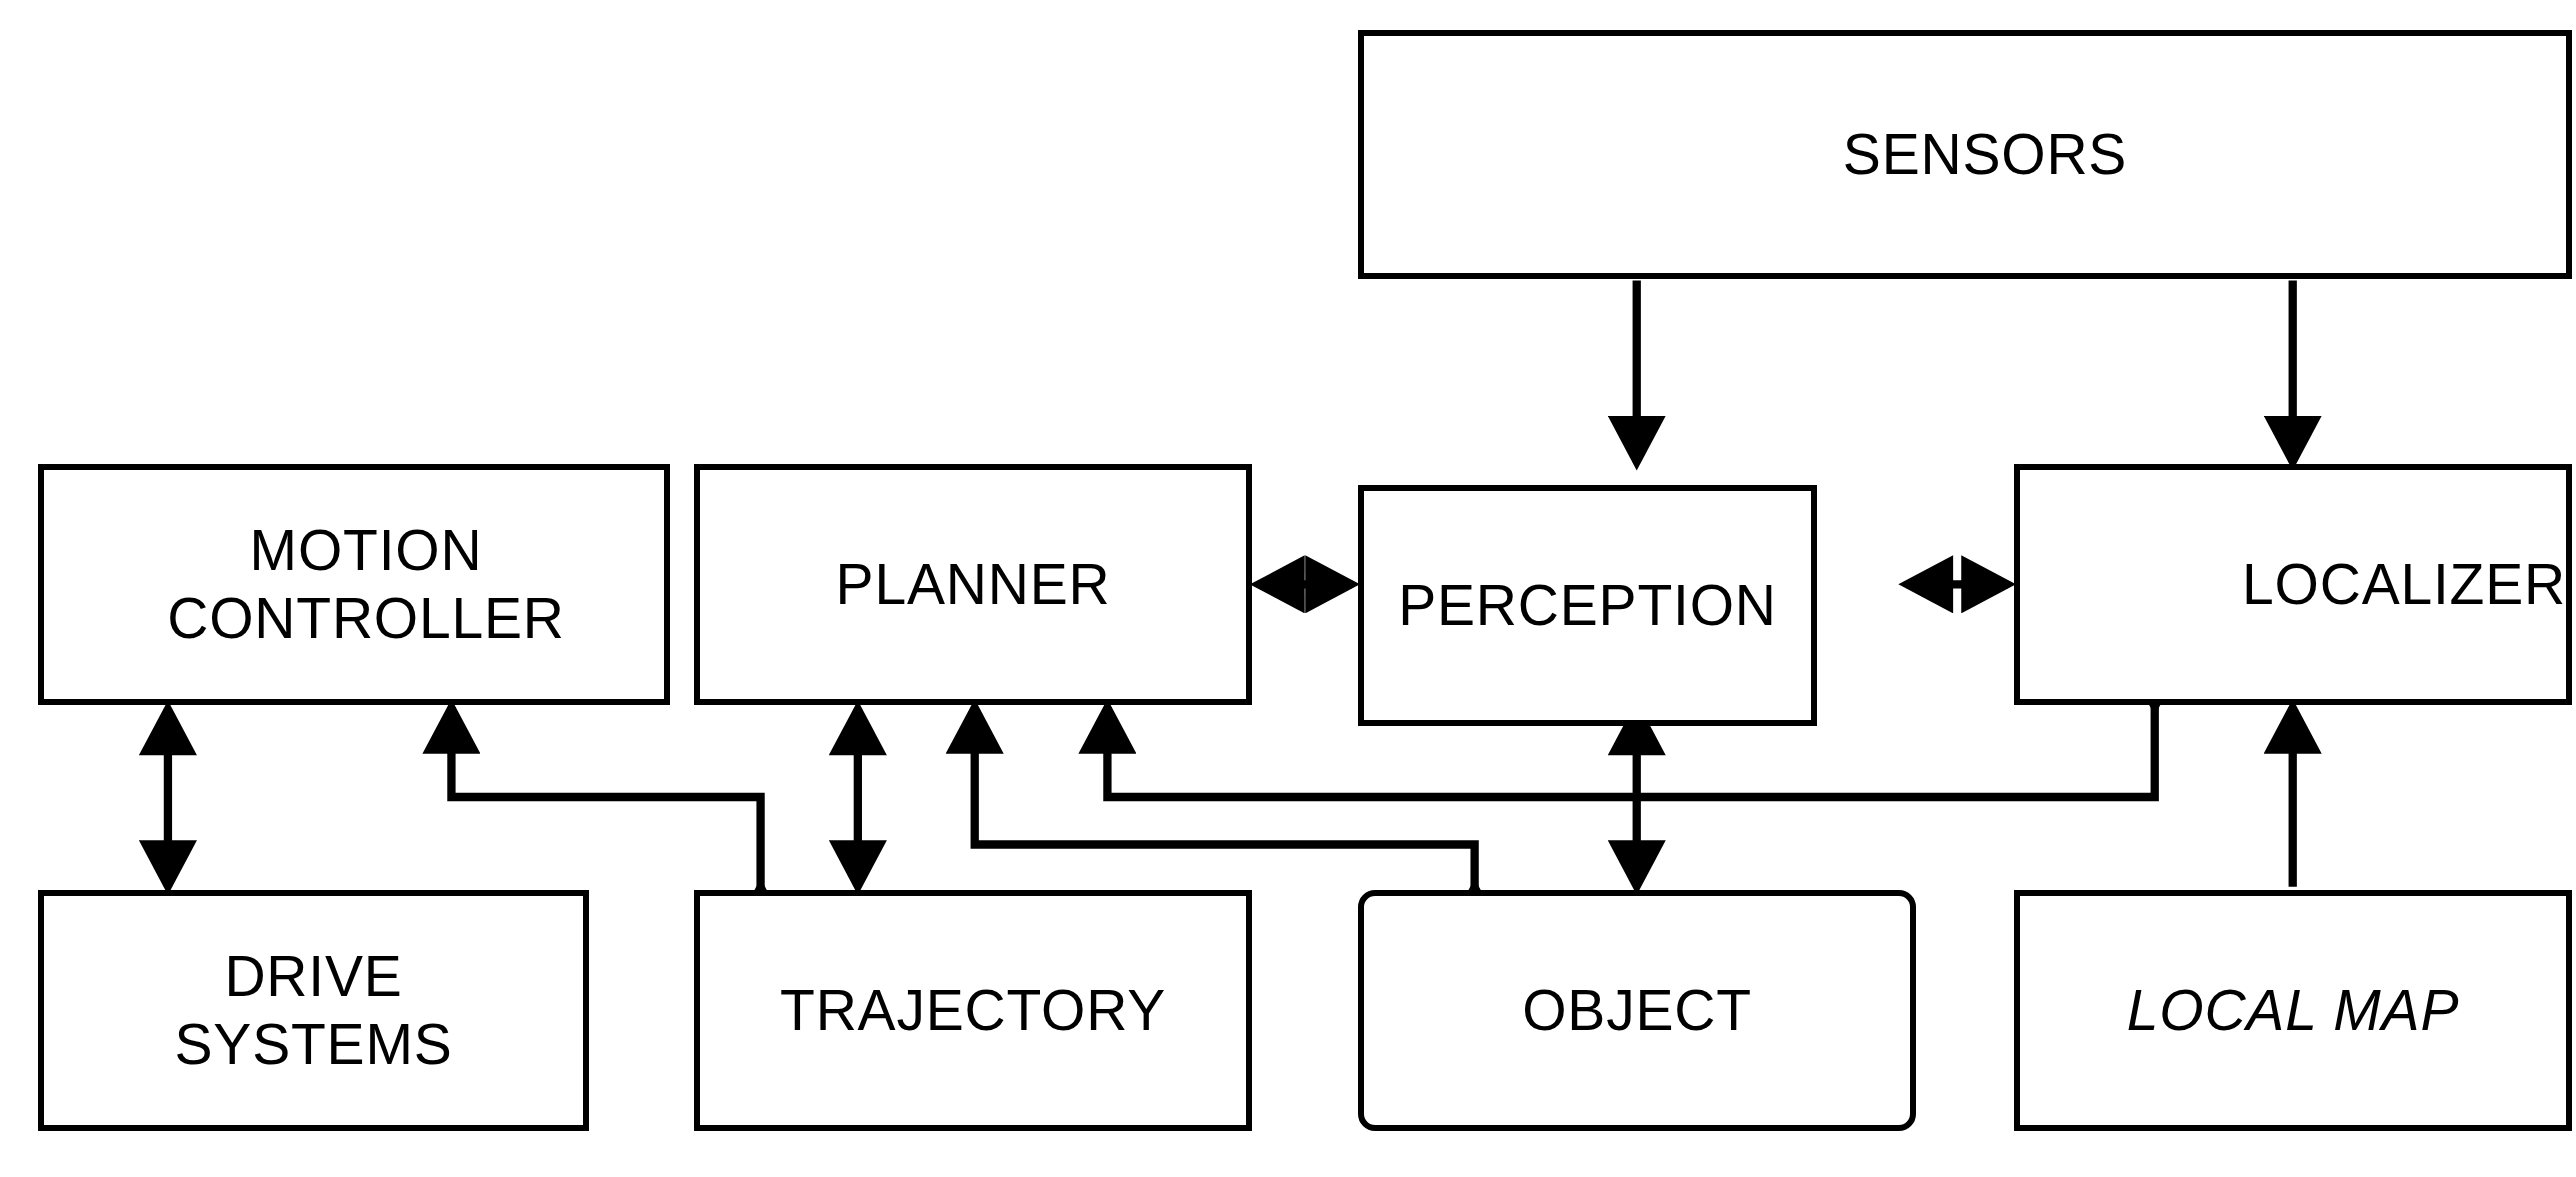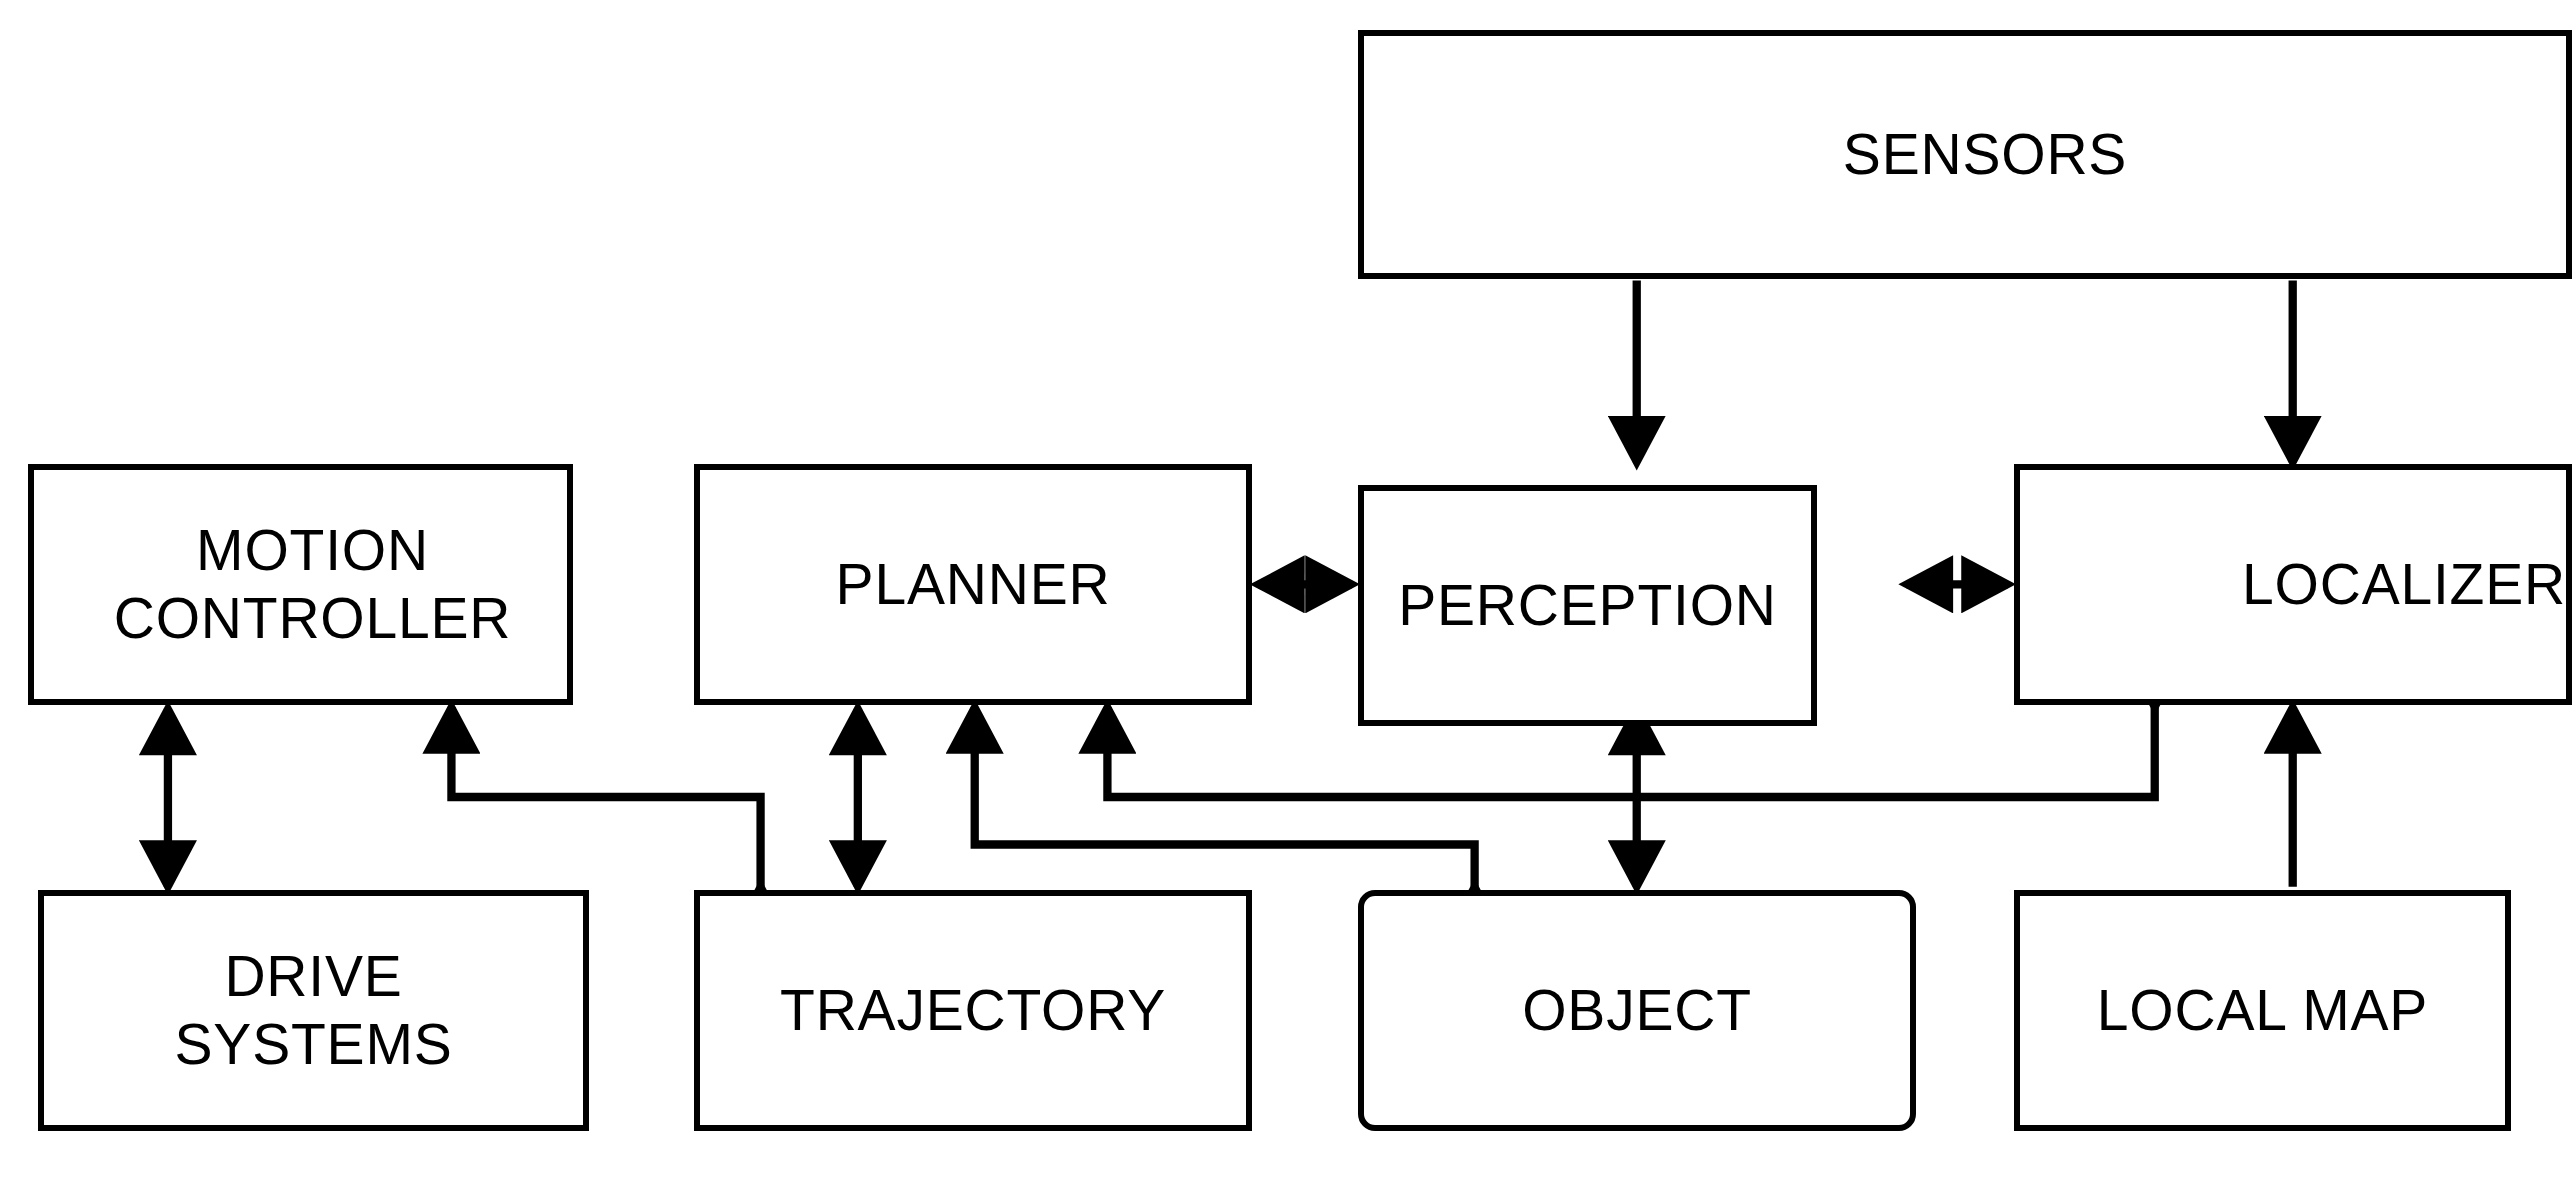--- a/index.html
+++ b/index.html
@@ -85,21 +85,21 @@
 
       <line x1="3040" y1="1176" x2="3040" y2="938" marker-end="url(#arrowEnd)"></line>
 
     </g>
   </svg>
 
   <div class="node" style="left:1358px; top:30px; width:1214px; height:249px;padding-left:40px;">
     <span class="node-label">SENSORS</span>
   </div>
 
-  <div class="node" style="left:28px; top:464px; width:545px; height:241px;padding-left:24px;">
+  <div class="node" style="left:38px; top:464px; width:632px; height:241px;padding-left:24px;">
     <span class="node-label">MOTION
 CONTROLLER</span>
   </div>
 
   <div class="node" style="left:694px; top:464px; width:558px; height:241px;">
     <span class="node-label">PLANNER</span>
   </div>
 
   <div class="node" style="left:1358px; top:485px; width:459px; height:241px;">
     <span class="node-label">PERCEPTION</span>
@@ -115,18 +115,18 @@
   </div>
 
   <div class="node" style="left:694px; top:890px; width:558px; height:241px;">
     <span class="node-label">TRAJECTORY</span>
   </div>
 
   <div class="node" style="left:1358px; top:890px; width:558px; height:241px;border-radius:17px;">
     <span class="node-label">OBJECT</span>
   </div>
 
-  <div class="node" style="left:2014px; top:890px; width:497px; height:241px;">
+  <div class="node" style="left:2014px; top:890px; width:558px; height:241px;font-style:italic;">
     <span class="node-label">LOCAL MAP</span>
   </div>
 
 </div>
 
 
 </body></html>

